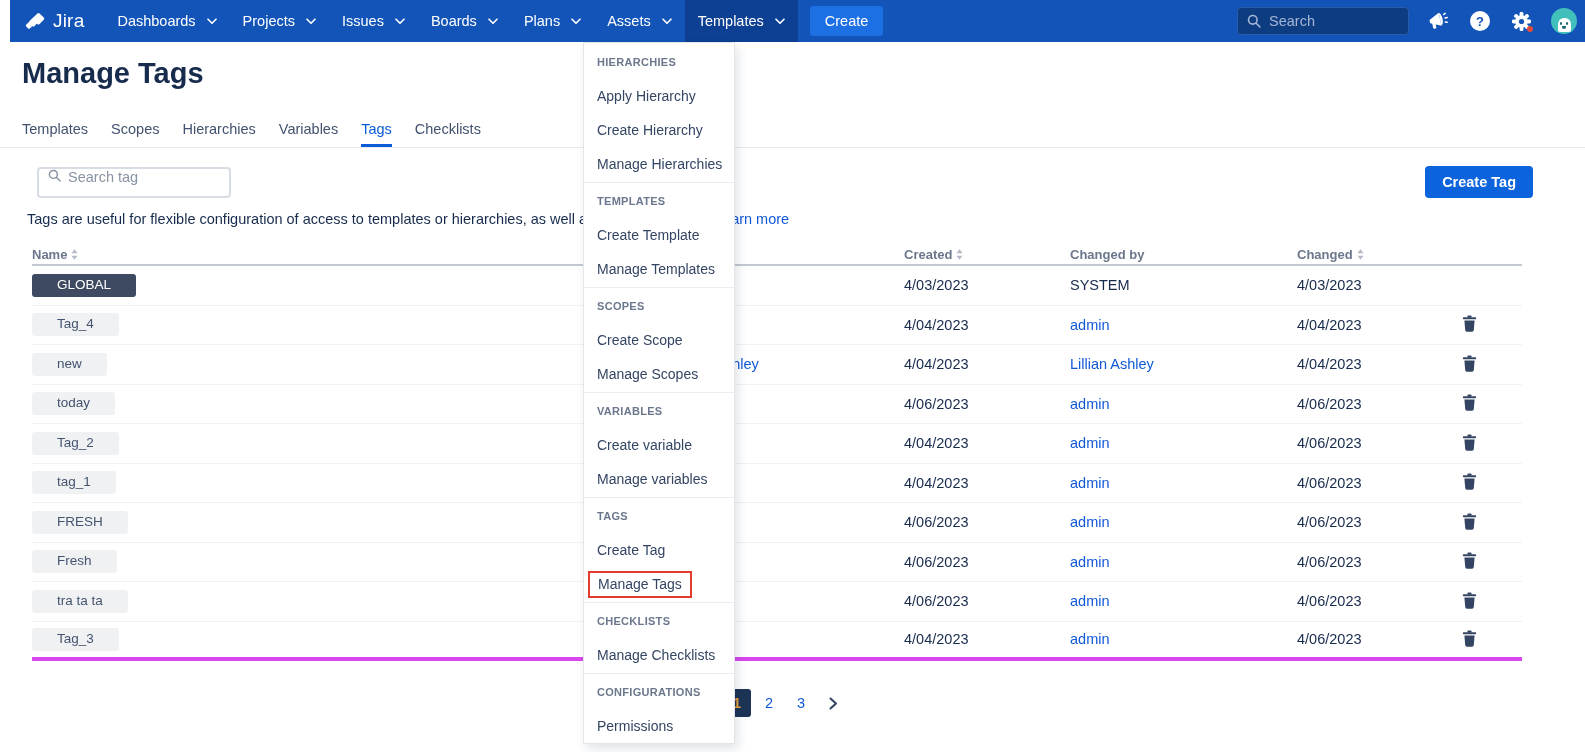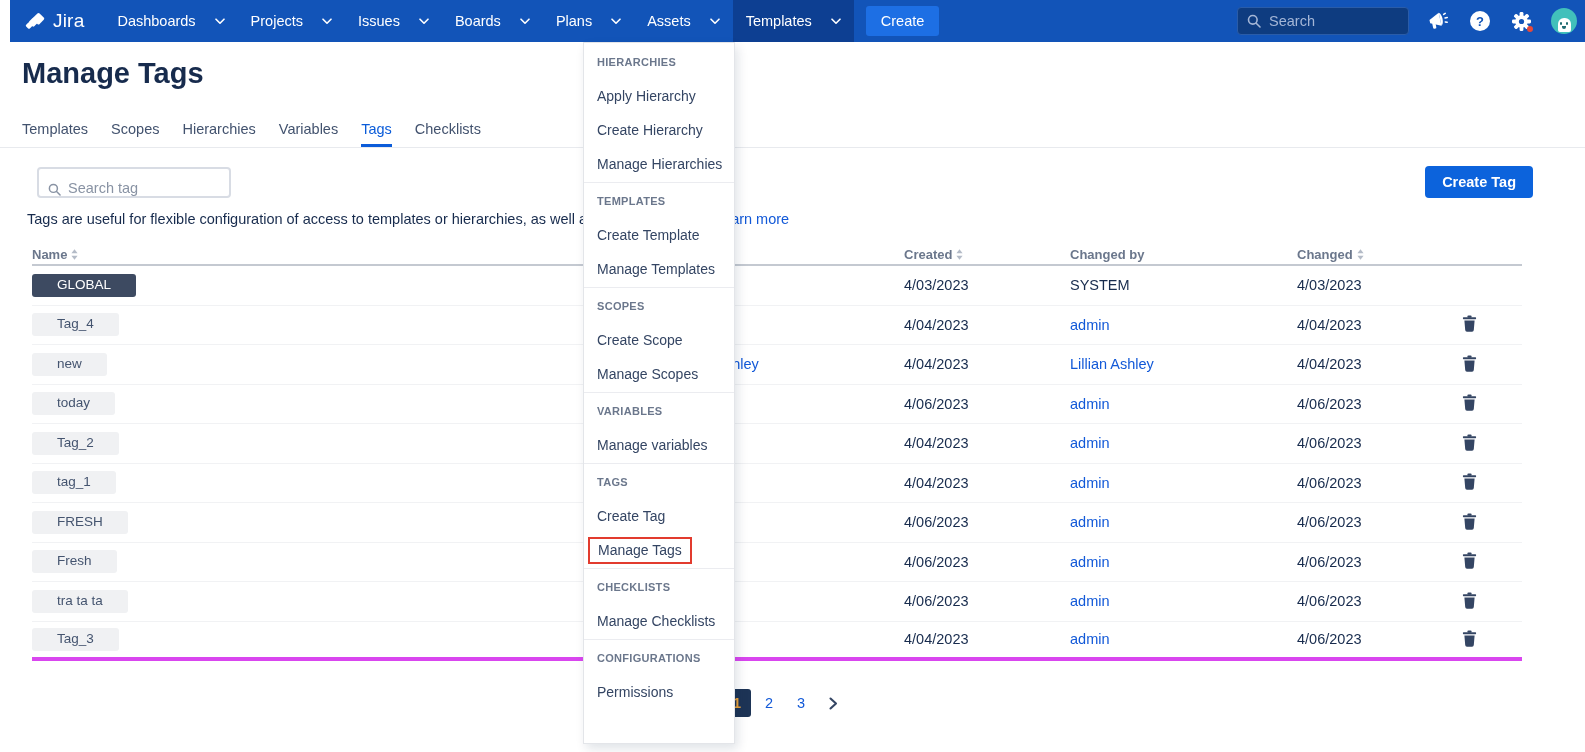--- a/index.html
+++ b/index.html
@@ -6,21 +6,21 @@
   html,body { background:#fff; }
   body { font-family:"Liberation Sans","DejaVu Sans",sans-serif; }
   #screen { position:relative; width:1585px; height:752px; background:#fff; overflow:hidden; }
 
   
   .navbar { position:absolute; top:0; left:10px; width:100%; height:42px; background:#1254B8;
             display:flex; align-items:center; z-index:5; }
   .brand { display:flex; align-items:center; gap:7px; padding:0 20px 0 14px; cursor:pointer; }
   .brand-text { color:#fff; font-size:19px; font-weight:500; letter-spacing:.2px; }
   .nav-items { display:flex; height:100%; align-items:stretch; }
-  .nav-item { display:flex; align-items:center; gap:19px; padding:8px 13px; color:#fff;
+  .nav-item { display:flex; align-items:center; gap:11px; padding:8px 13px; color:#fff;
               font-size:14.5px; cursor:pointer; }
   .nav-item.active { background:#0D3F92; }
   .create-btn { margin-left:12px; background:#1D6FE4; border:none; color:#fff; font-size:14.5px;
                 font-family:inherit; padding:7px 15px; border-radius:3px; cursor:pointer; font-weight:500; }
   .nav-right { margin-left:auto; display:flex; align-items:center; gap:19px; padding-right:18px; }
   .nav-search { width:172px; height:28px; background:#0E3C80; border:1px solid #2A5CA8; border-radius:4px;
                 display:flex; align-items:center; gap:8px; padding:0 9px; }
   .nav-search input { flex:1; background:transparent; border:none; outline:none; color:#ffffff;
                       font-size:14.5px; font-family:inherit; min-width:0; }
   .nav-search input::placeholder { color:#A4B6D6; }
@@ -39,21 +39,21 @@
 
   
   .page-title { position:absolute; left:22px; top:57px; font-size:29px; font-weight:700; color:#172B4D; }
   .tabs { position:absolute; left:22px; top:121px; display:flex; gap:23px; }
   .tab { font-size:14.5px; color:#42526E; padding-bottom:7px; cursor:pointer; border-bottom:3px solid transparent; }
   .tab.active { color:#0B5CD9; border-bottom-color:#0B5CD9; }
   .tabbar-line { position:absolute; left:0; top:147px; width:100%; height:1px; background:#E8EAEE; }
 
   
   .tag-search { position:absolute; left:37px; top:167px; width:194px; height:31px; border:2px solid #D8DCE4;
-                border-radius:4px; display:flex; align-items:flex-end; gap:7px; padding:0 9px; background:#fff; }
+                border-radius:4px; display:flex; align-items:flex-start; gap:7px; padding:0 9px; background:#fff; }
   .tag-search input { flex:1; border:none; outline:none; font-size:14.5px; font-family:inherit; color:#172B4D; min-width:0; }
   .tag-search input::placeholder { color:#8993A4; }
   .create-tag-btn { position:absolute; right:52px; top:166px; height:32px; background:#0C63DC; color:#fff;
                     border:none; border-radius:4px; font-size:14.5px; font-weight:700; font-family:inherit;
                     padding:0 17px; cursor:pointer; }
   .description { position:absolute; left:27px; top:211px; font-size:14.5px; color:#172B4D; white-space:nowrap; }
   .learn-more { position:absolute; left:715px; top:211px; font-size:14.5px; color:#1259D8; cursor:pointer;
                 text-decoration:none; white-space:nowrap; }
 
   
@@ -397,20 +397,21 @@
       <div class="dd-sep"></div>
       <div class="dd-header">TEMPLATES</div>
       <div class="dd-item">Create Template</div>
       <div class="dd-item">Manage Templates</div>
       <div class="dd-sep"></div>
       <div class="dd-header">SCOPES</div>
       <div class="dd-item">Create Scope</div>
       <div class="dd-item">Manage Scopes</div>
       <div class="dd-sep"></div>
       <div class="dd-header">VARIABLES</div>
+      <div class="dd-item">Create variable</div>
       <div class="dd-item">Manage variables</div>
       <div class="dd-sep"></div>
       <div class="dd-header">TAGS</div>
       <div class="dd-item">Create Tag</div>
       <div class="dd-item">
         <span class="dd-annotated">Manage Tags</span>
       </div>
       <div class="dd-sep"></div>
       <div class="dd-header">CHECKLISTS</div>
       <div class="dd-item">Manage Checklists</div>

